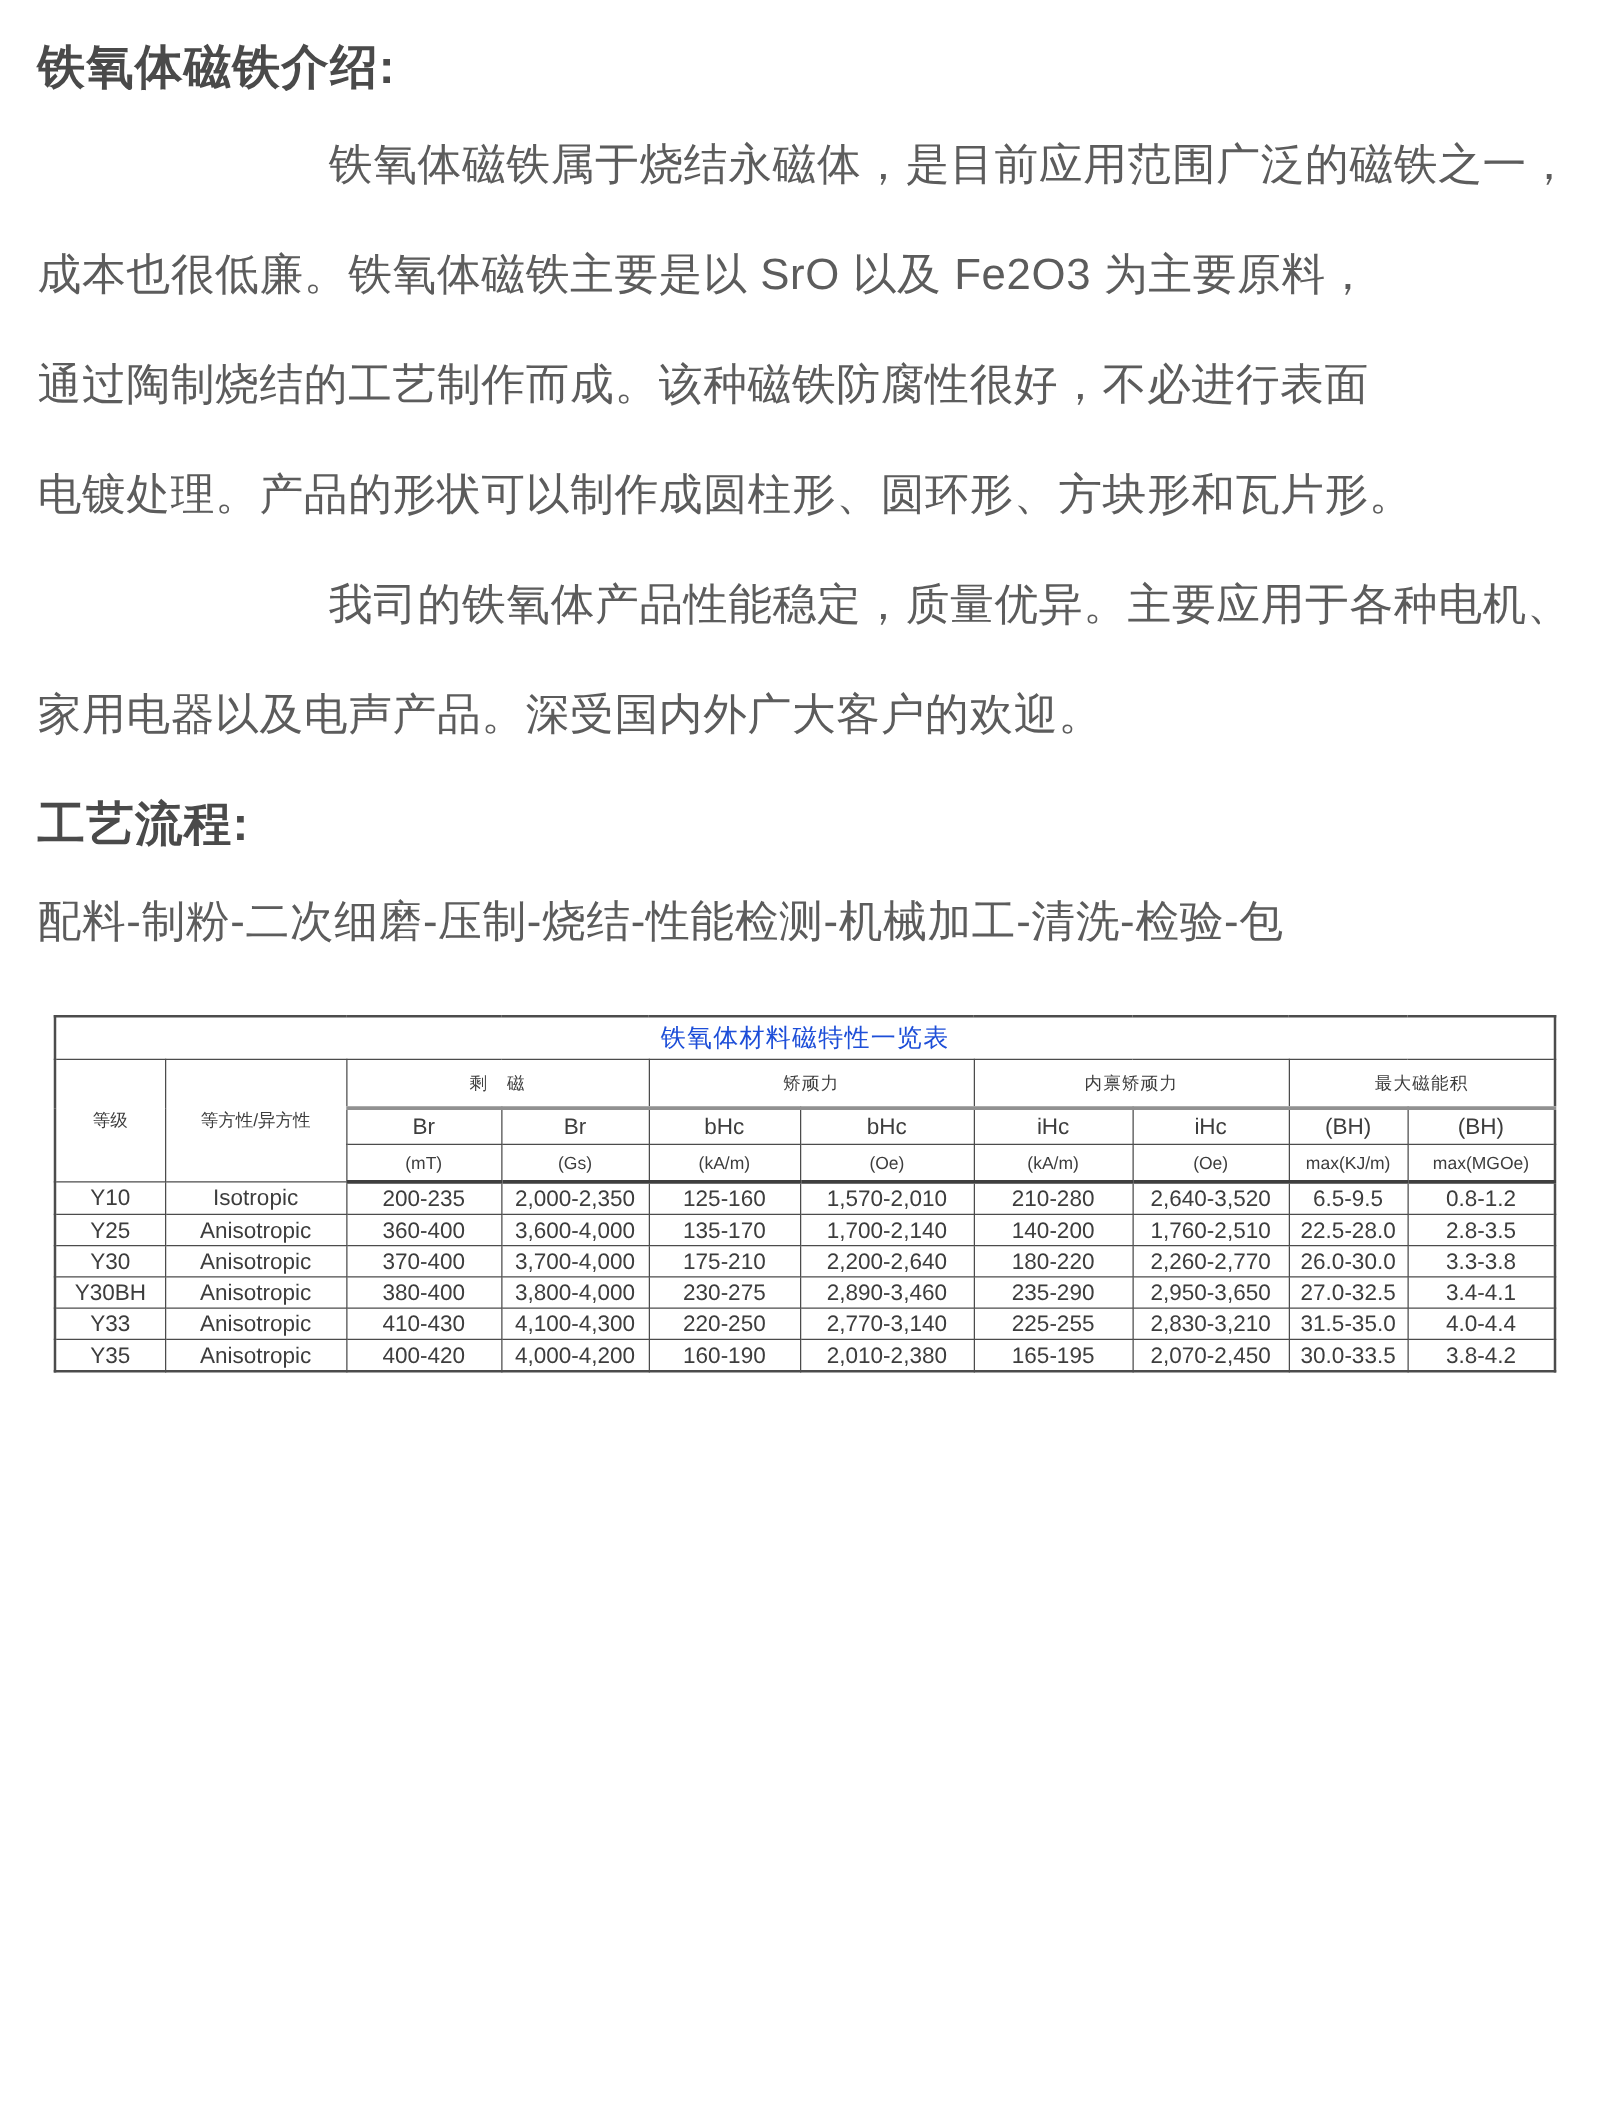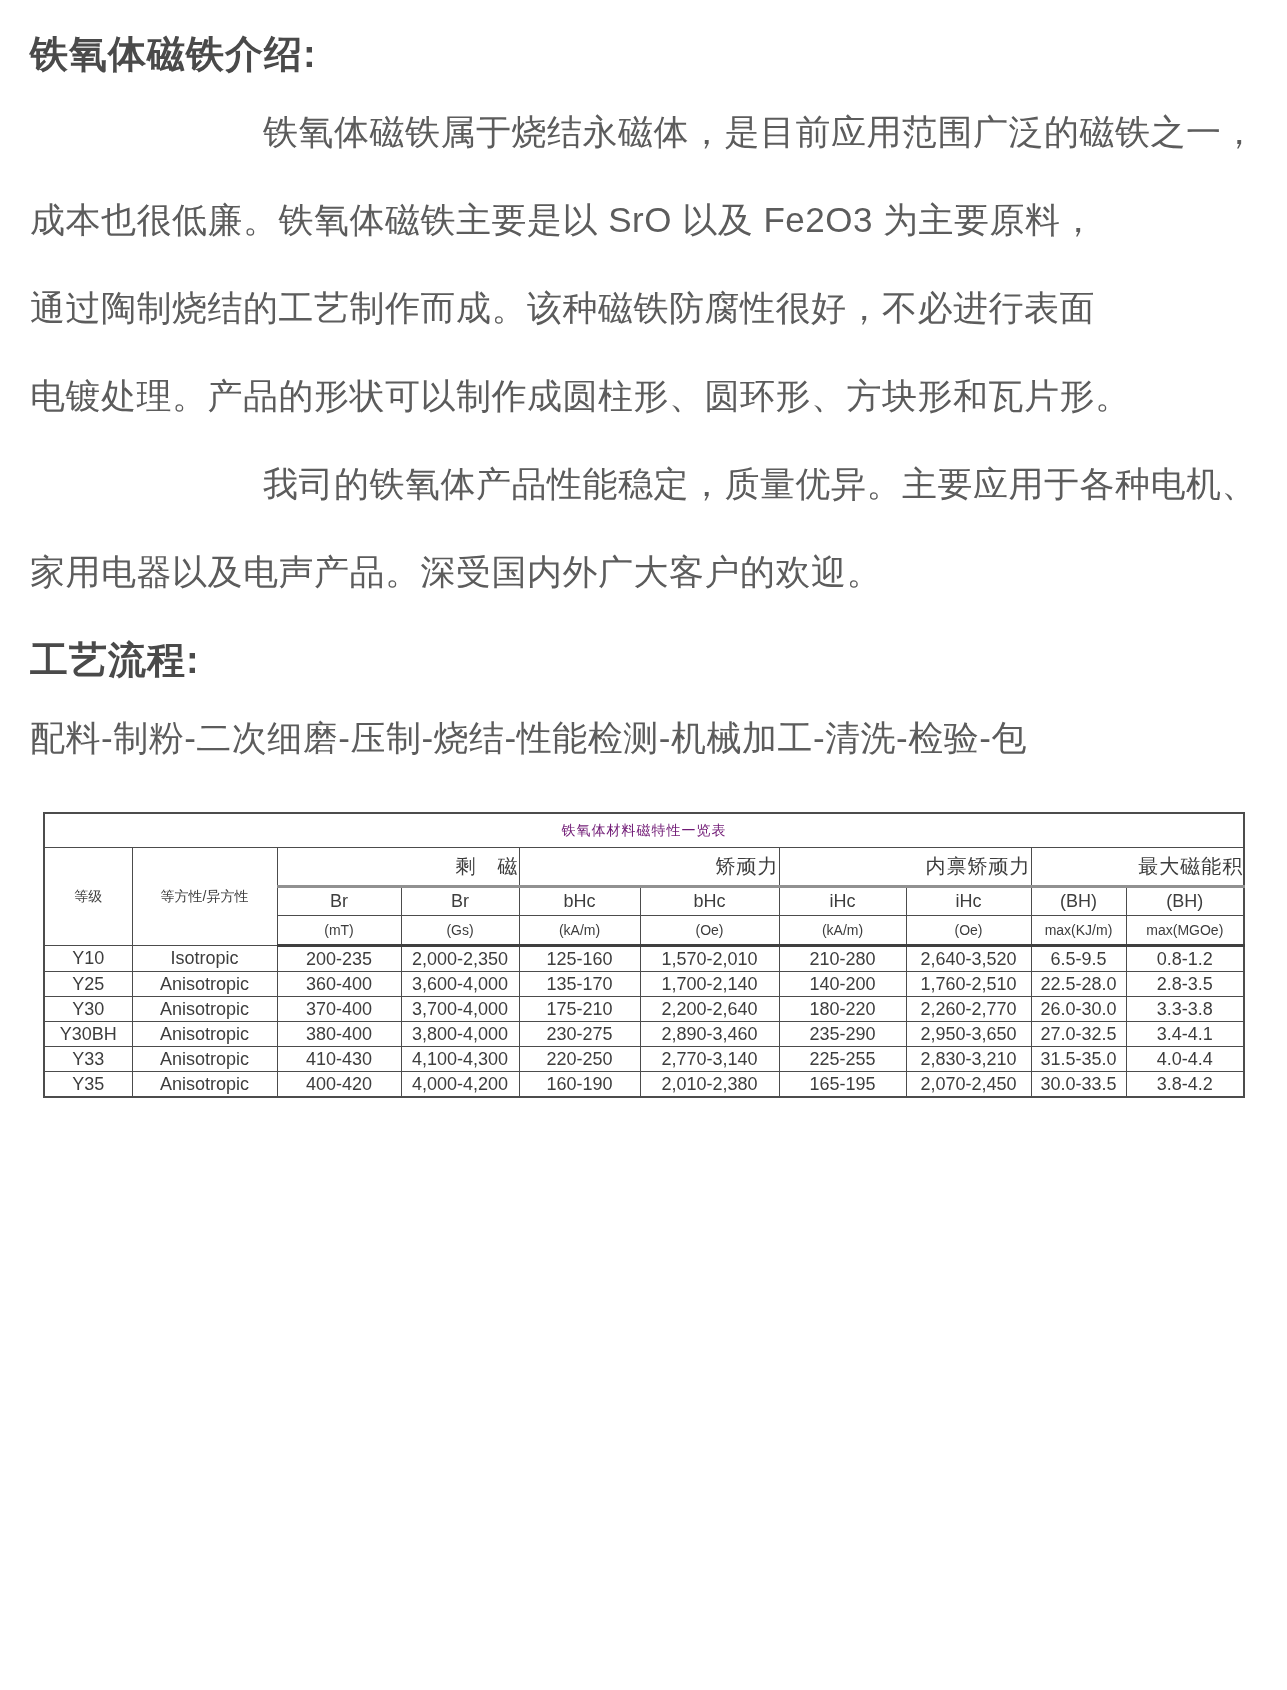--- a/index.html
+++ b/index.html
@@ -48,31 +48,30 @@
   }
   table.props td {
     border: 1px solid #4c4c4c;
     text-align: center;
     vertical-align: middle;
     color: #3d3d3d;
     padding: 0;
     overflow: hidden;
   }
   tr.title-row td {
+    font-size: 20px;
+    height: 33px;
+    color: #1d4ed8;
+    letter-spacing: 1px;
+  }
+  tr.group-row td.grp {
     font-size: 14px;
-    height: 33px;
-    color: #701a75;
-    letter-spacing: 1px;
-  }
-  tr.group-row td.grp {
-    font-size: 20px;
     height: 37px;
     border-bottom: 3px solid #919191;
     letter-spacing: 1px;
-    text-align: right;
   }
   td.vspan {
     font-size: 14px;
     color: #3d3d3d;
   }
   tr.sub-row td {
     font-size: 18px;
     height: 27px;
   }
   tr.unit-row td {

